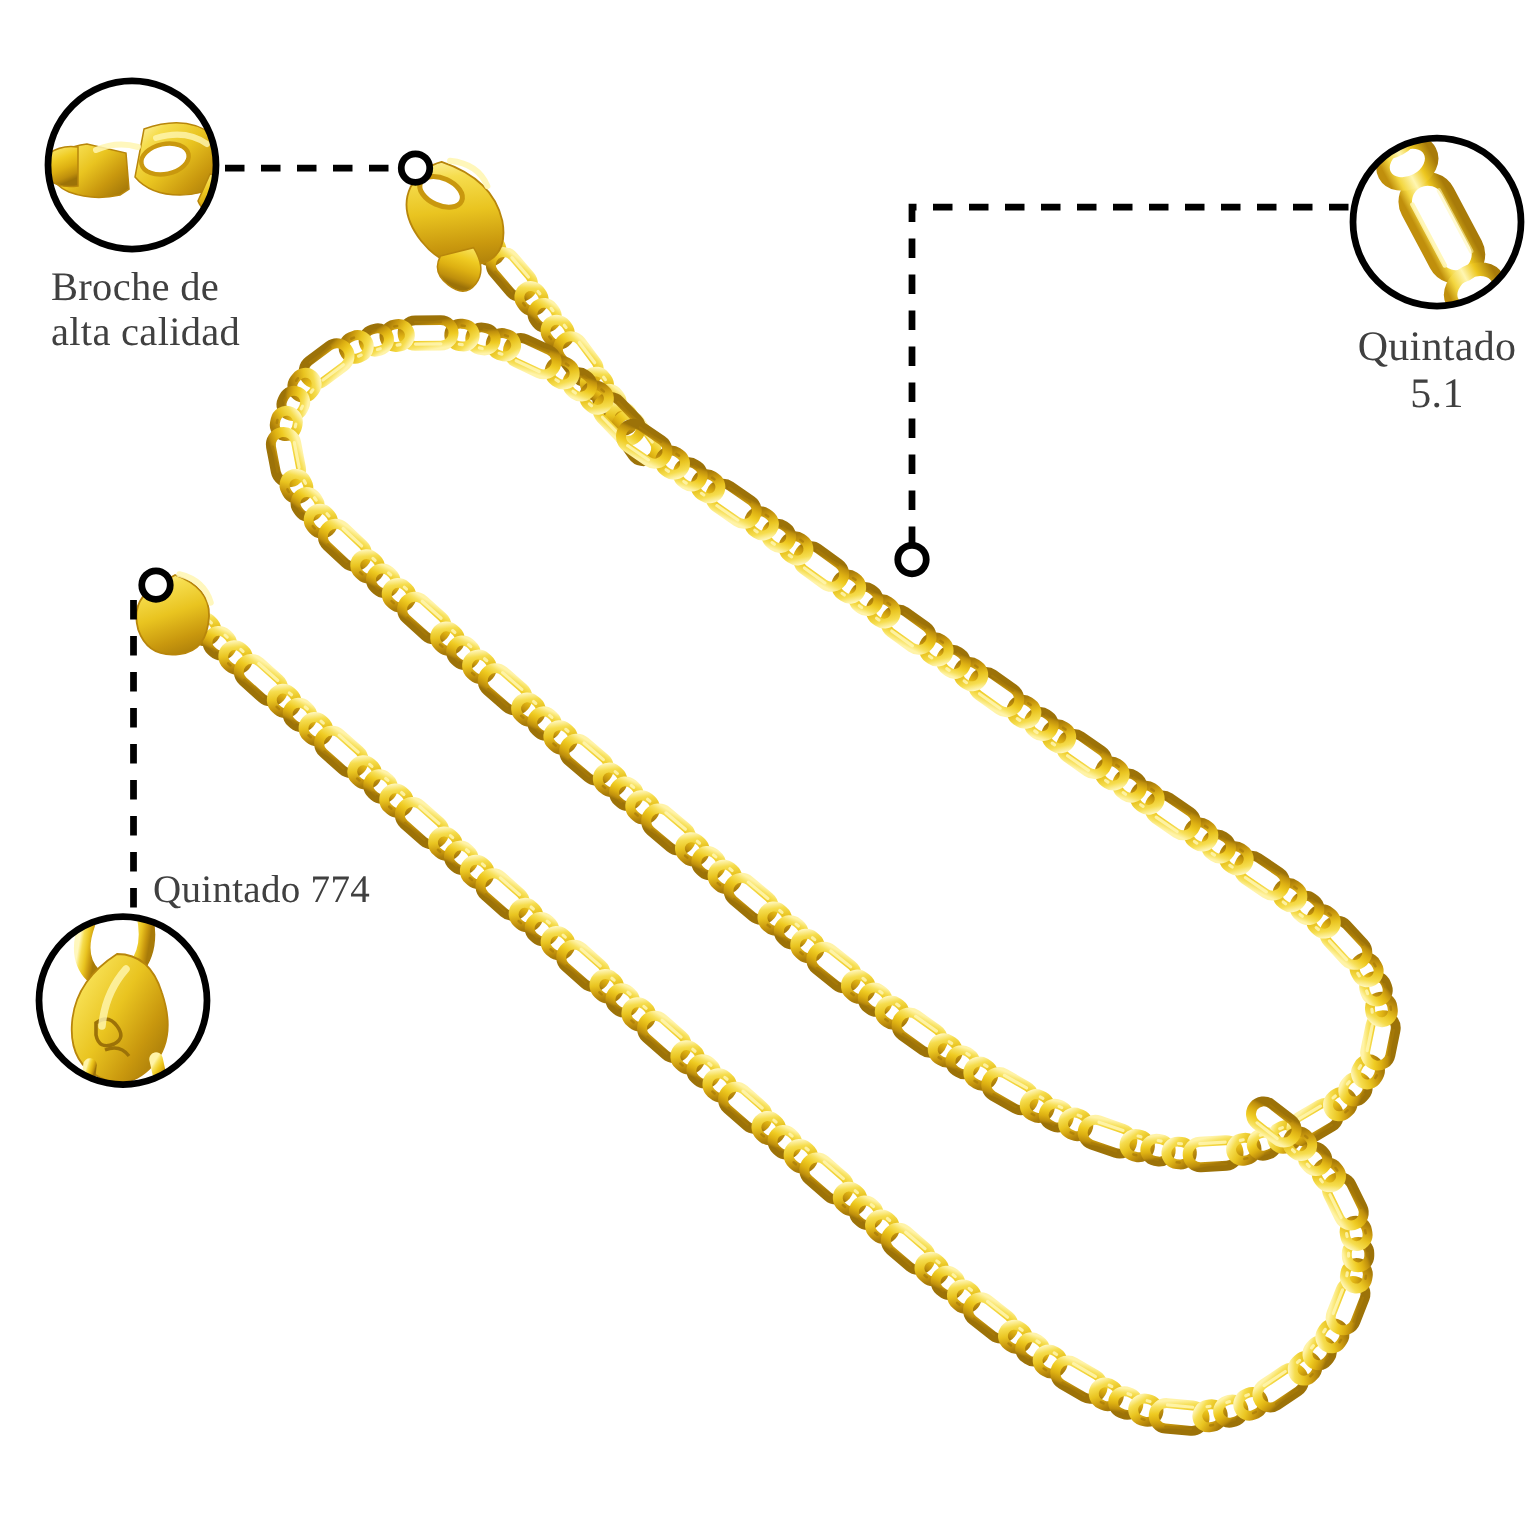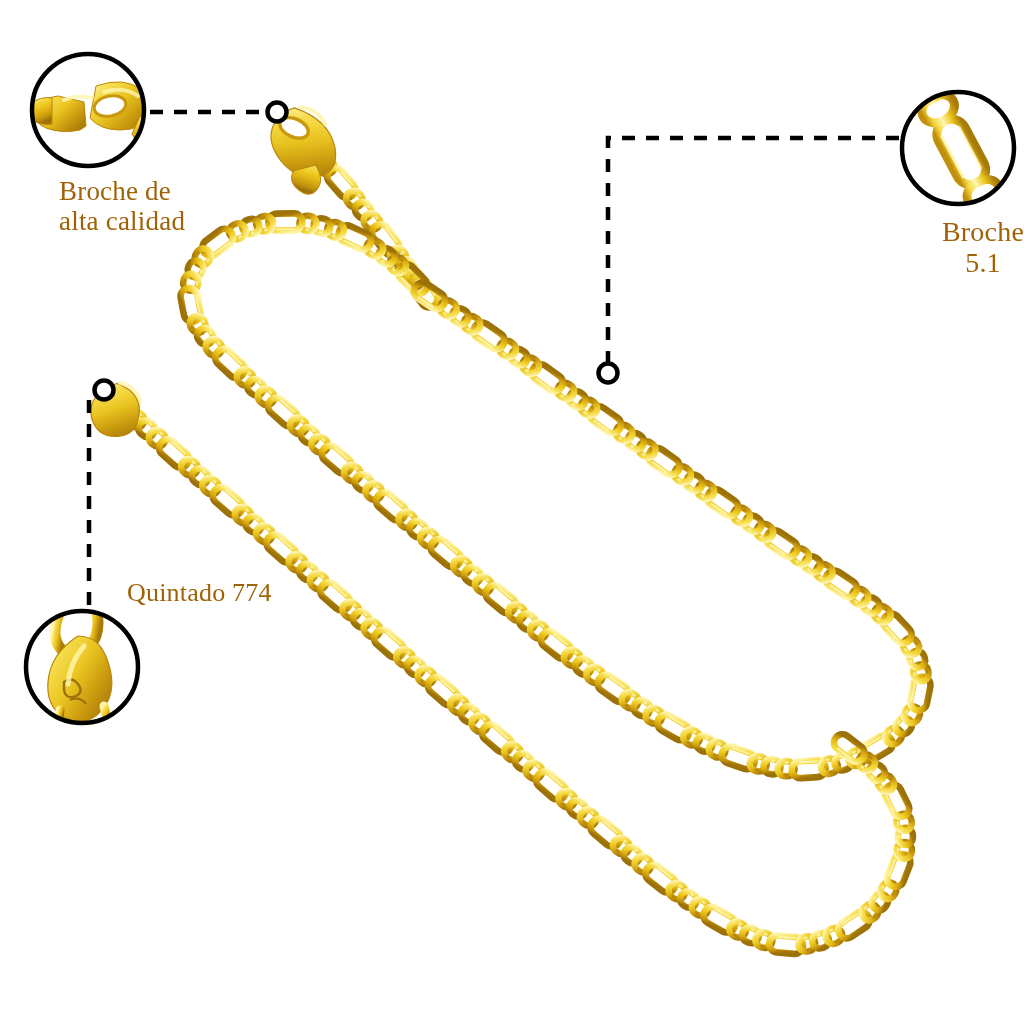--- a/index.html
+++ b/index.html
@@ -6,27 +6,26 @@
   html,body{margin:0;padding:0;background:#fff;}
   body{
     width:1024px;height:1024px;overflow:hidden;position:relative;
     font-family:"Liberation Serif","DejaVu Serif",serif;
     background:#ffffff;
   }
   #stage{position:absolute;left:0;top:0;width:1024px;height:1024px;}
   svg.layer{position:absolute;left:0;top:0;width:1024px;height:1024px;}
   .callout-label{
     position:absolute;
-    color:#a16207;
+    color:#404040;
     font-family:"Liberation Serif","DejaVu Serif",serif;
     font-weight:400;
     line-height:1.12;
     white-space:pre;
     letter-spacing:0.2px;
-    margin-left:25px;
     -webkit-font-smoothing:antialiased;
   }
   .lbl-clasp{left:34px;top:176px;font-size:27px;}
   .lbl-gauge{left:888px;top:216px;font-size:28px;text-align:center;width:140px;}
   .lbl-stamp{left:102px;top:578px;font-size:26px;}
   .lbl-gauge .g2{display:block;}
 </style>
 </head>
 <body>
 
@@ -1064,17 +1063,17 @@
 
         <path d="M84 646 q-14 16 -16 38" stroke="#FFF6B2" stroke-width="5" fill="none" stroke-linecap="round" opacity="0.8"></path>
       </g>
       <circle cx="82" cy="667" r="56" fill="none" stroke="#000" stroke-width="4.5"></circle>
     </g>
   </svg>
 
   <div class="callout-label lbl-clasp"><span>Broche de</span>
 <span>alta calidad</span></div>
 
-  <div class="callout-label lbl-gauge"><span>Broche</span><span class="g2">5.1</span></div>
+  <div class="callout-label lbl-gauge"><span>Quintado</span><span class="g2">5.1</span></div>
 
   <div class="callout-label lbl-stamp"><span>Quintado 774</span></div>
 
 </div>
 
 </body></html>

